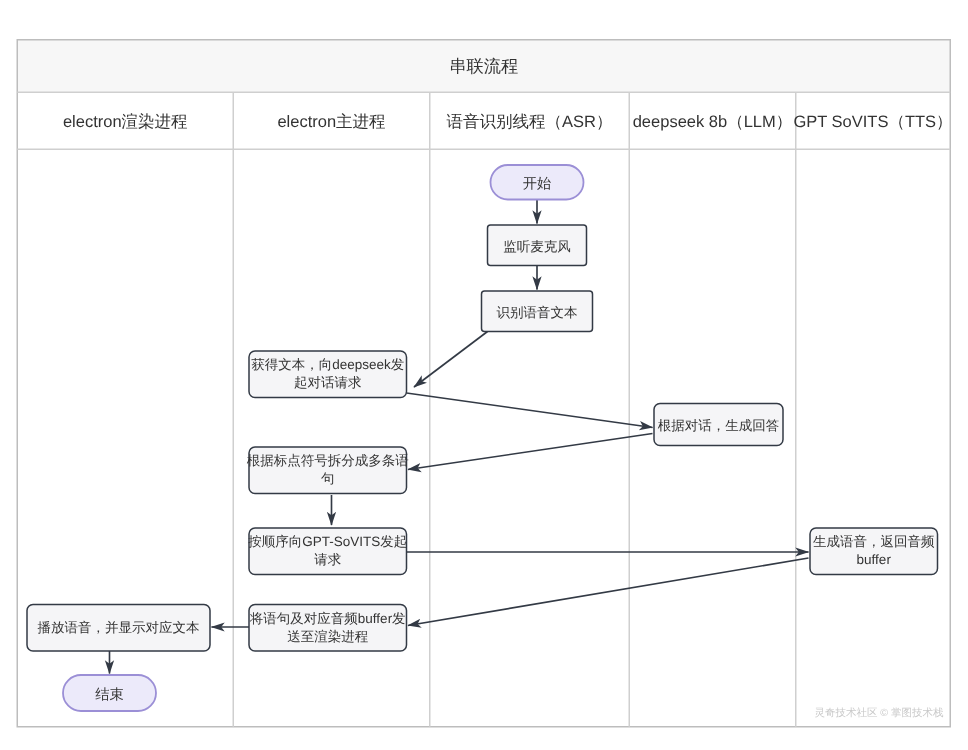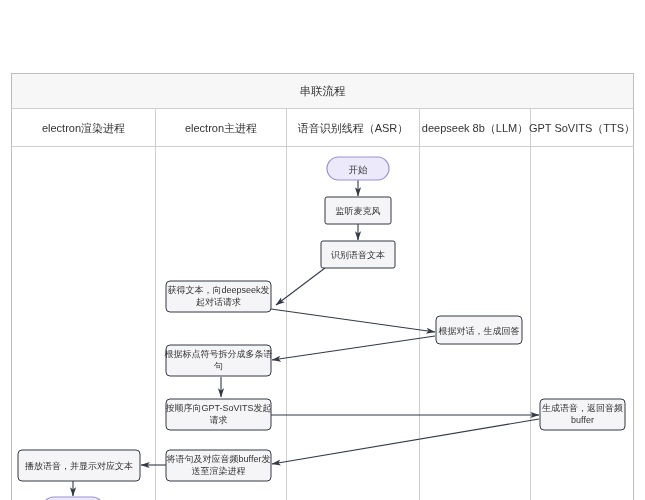--- a/index.html
+++ b/index.html
@@ -11,21 +11,20 @@
     width: 645px;
     height: 500px;
     font-family: "Liberation Sans", "DejaVu Sans", sans-serif;
     overflow: hidden;
   }
   #canvas {
     position: relative;
     width: 645px;
     height: 397px;
     background: #ffffff;
-    margin-top: 47px;
   }
   svg.diagram {
     position: absolute;
     left: 0;
     top: 0;
     width: 645px;
     height: 500px;
   }
   .lane-title-text {
     font-family: "Liberation Sans", "DejaVu Sans", sans-serif;

